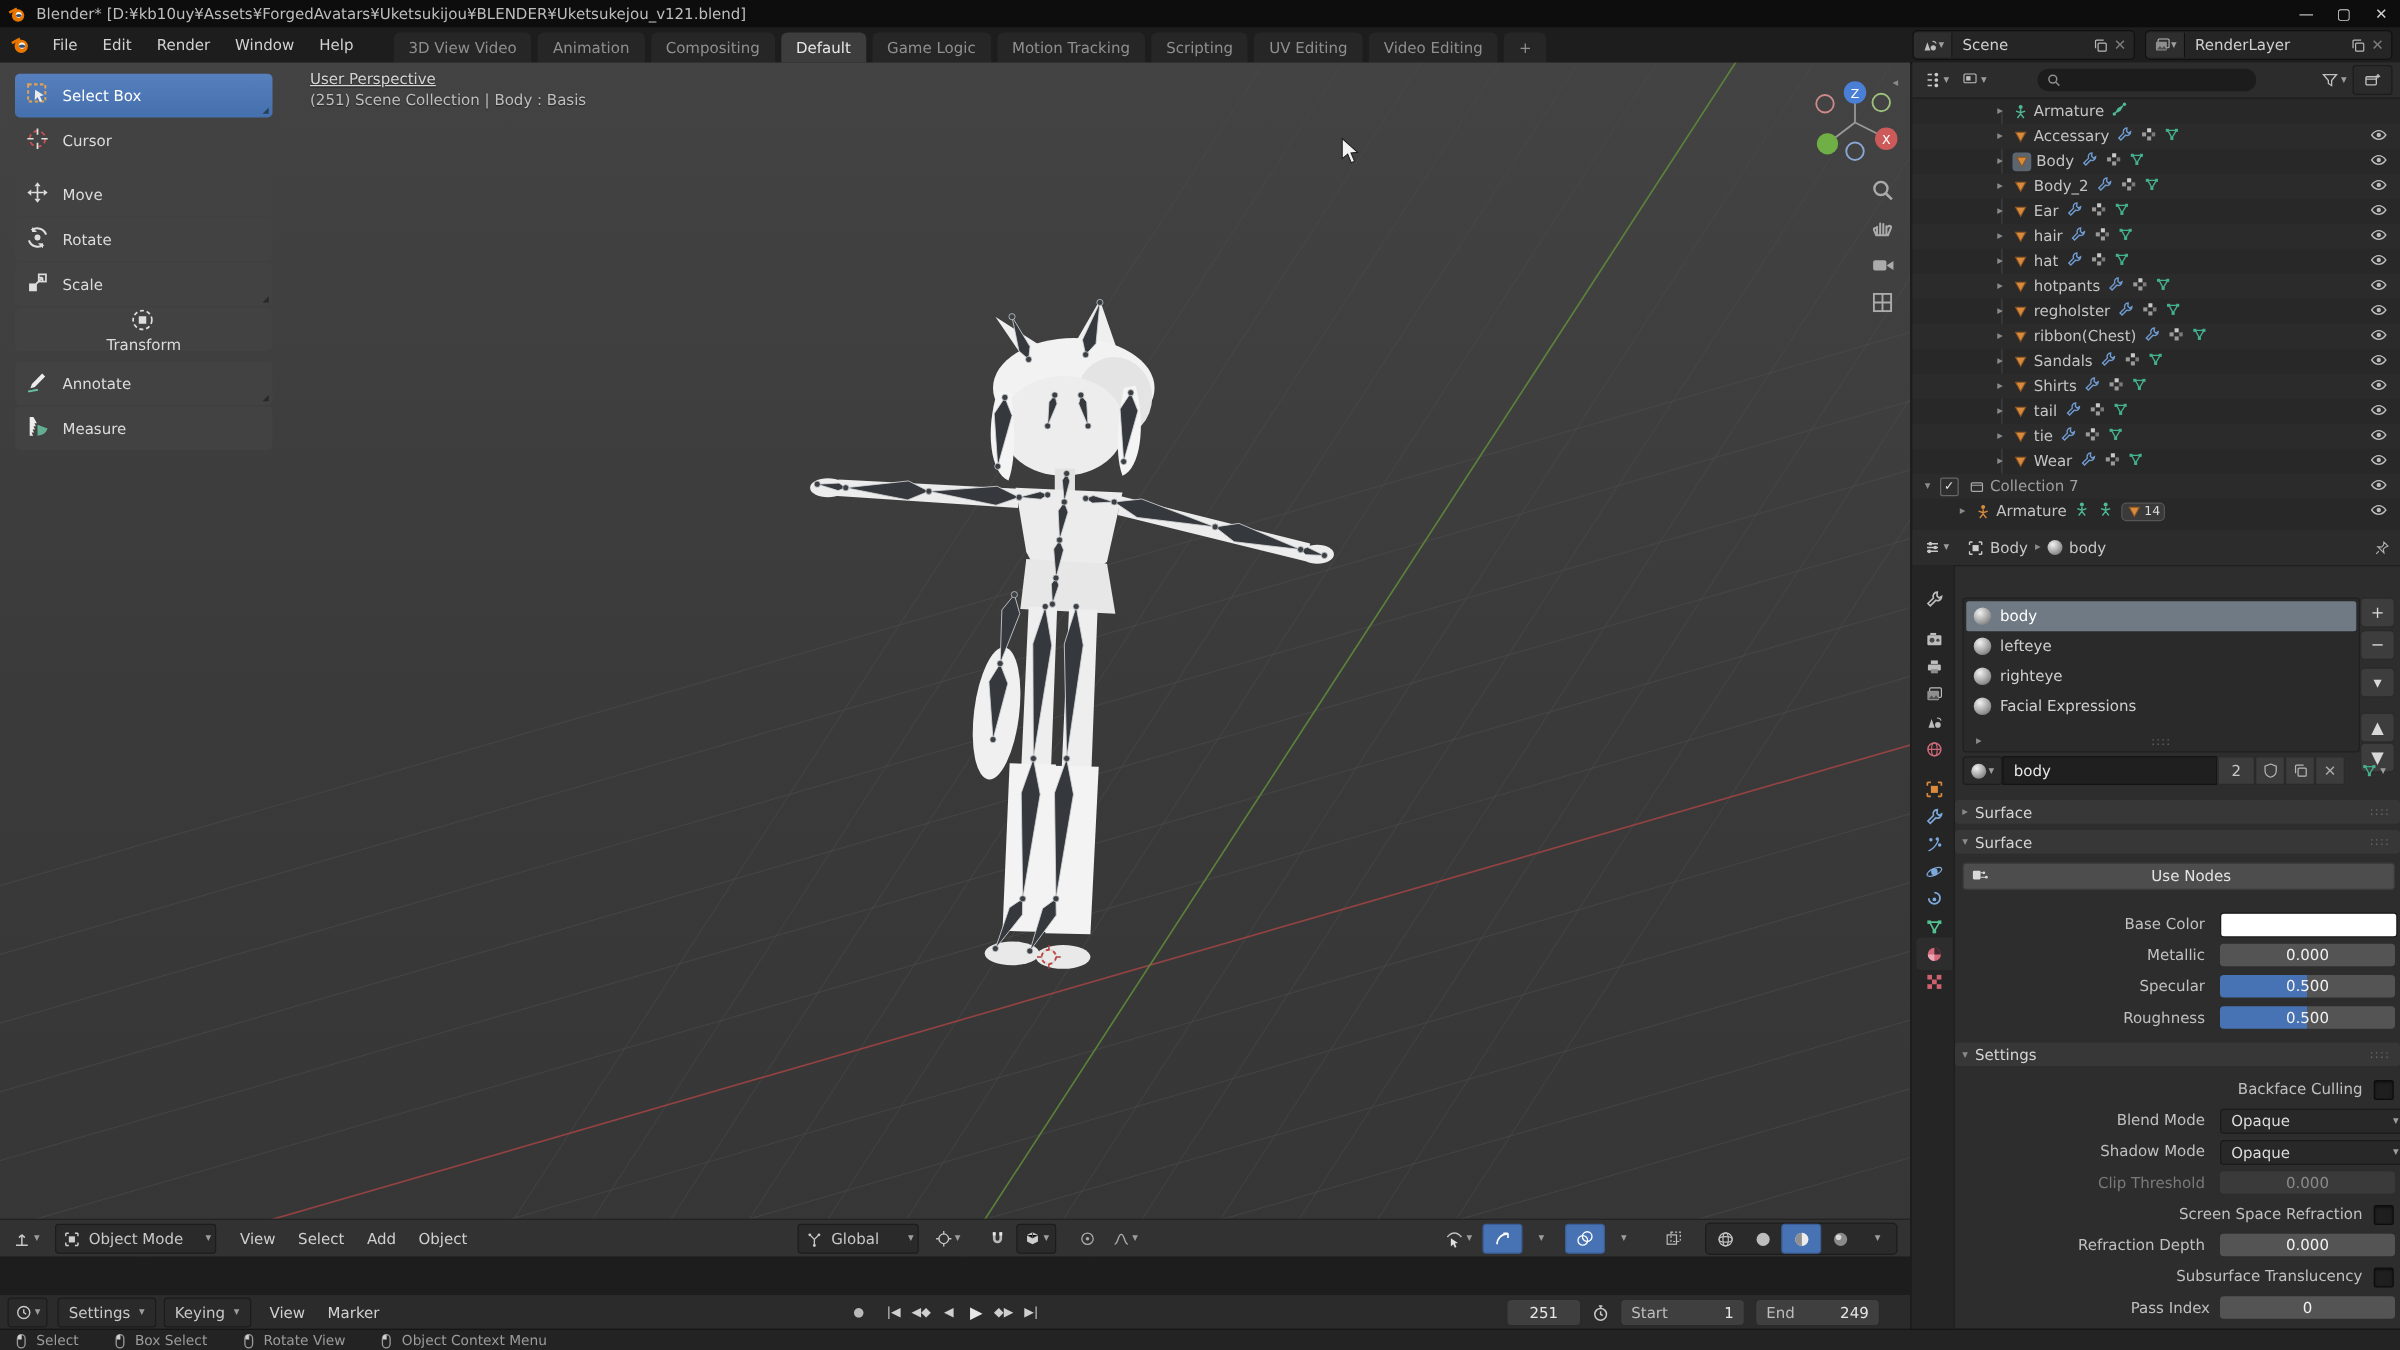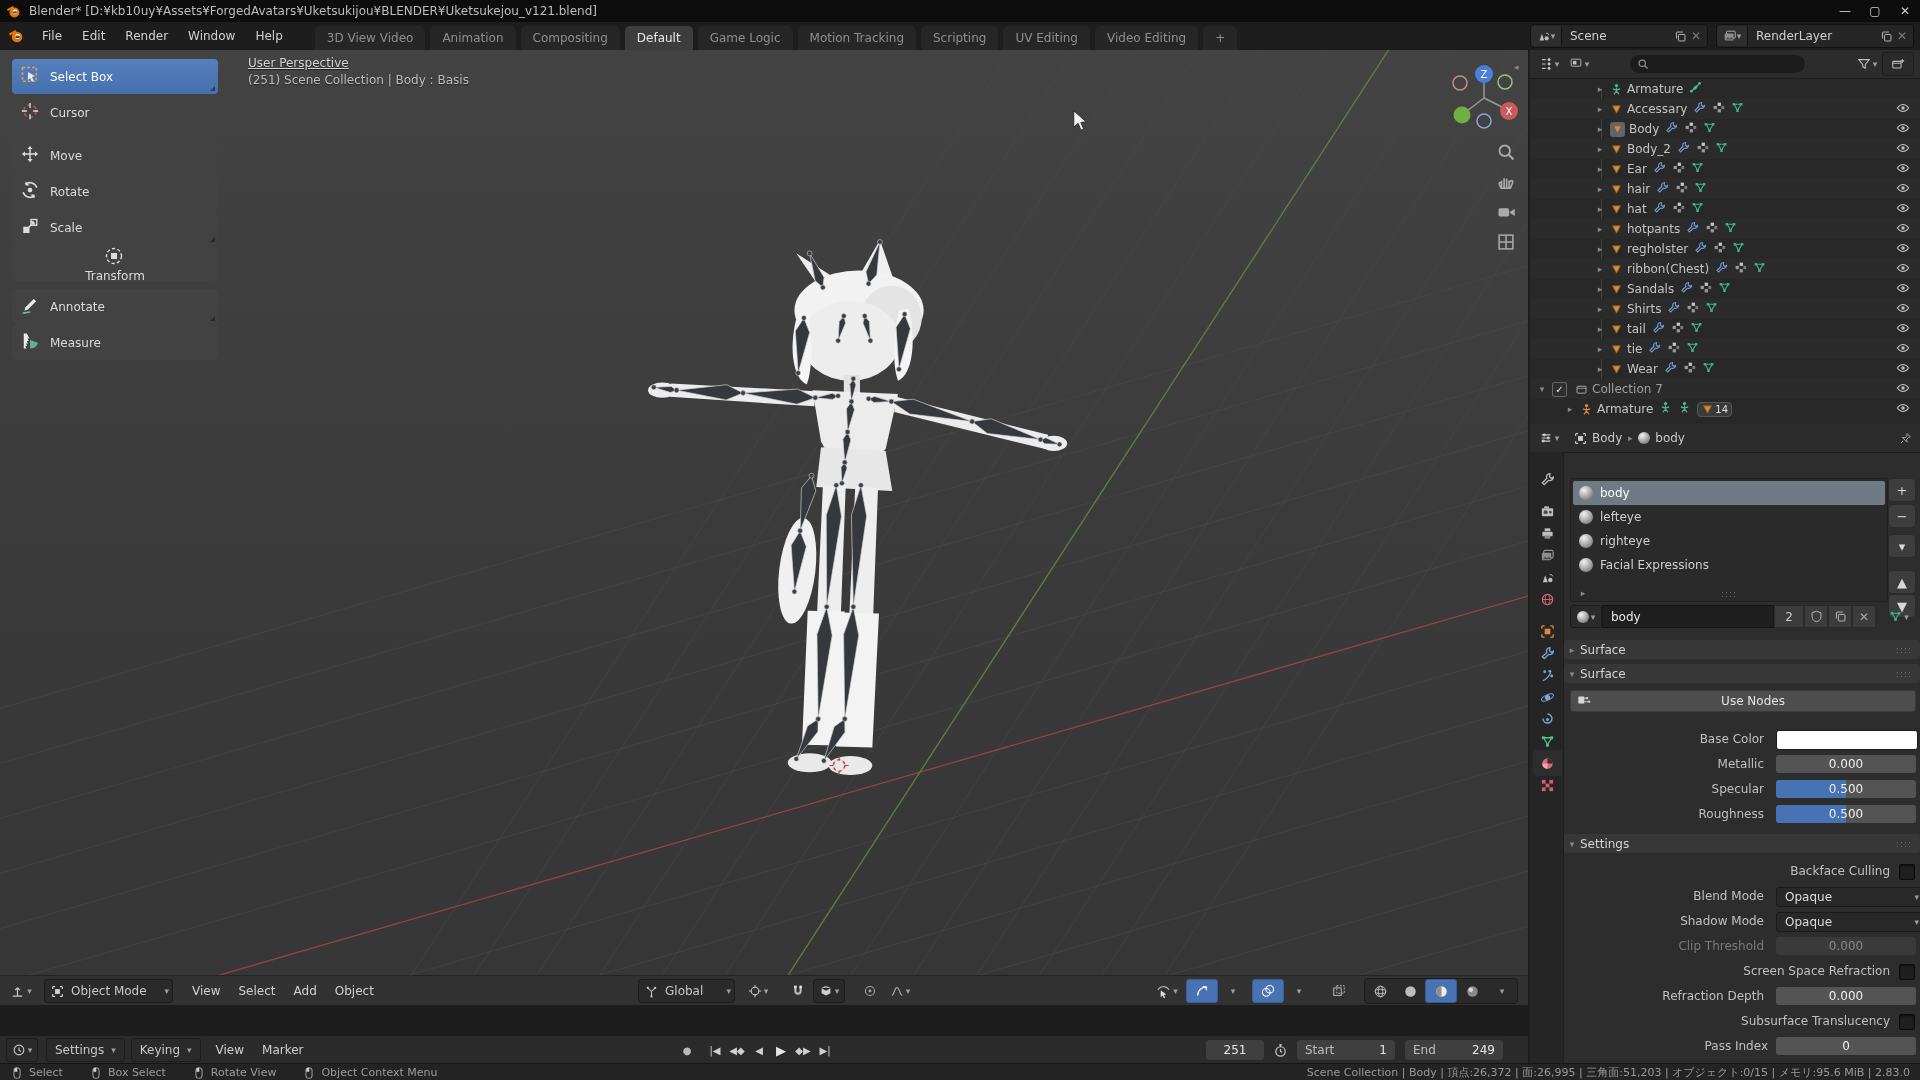--- a/index.html
+++ b/index.html
@@ -1663,15 +1663,14 @@
           <span class="icon" style="">
             <svg width="14" height="14" viewBox="0 0 16 16">
               <rect x="4.5" y="2" width="7" height="12" rx="3.5" fill="none" stroke="#9a9a9a" stroke-width="1.2"></rect>
               <path d="M8 2v4.5" stroke="#9a9a9a"></path>
               <path d="M5 3.2a3.4 3.4 0 0 1 3-1.2v4.5H5z" fill="#cfcfcf"></path>
             </svg>
           </span>
           <span>Object Context Menu</span>
         </div>
       </div>
-    <span style="margin-left:auto;margin-right:10px;color:#9a9a9a">Scene Collection | Body | 頂点:26,372 | 面:26,995 | 三角面:51,203 | オブジェクト:0/15 | メモリ:95.6 MiB | 2.83.0</span>
   </div>
 </div>
 
 </body></html>

